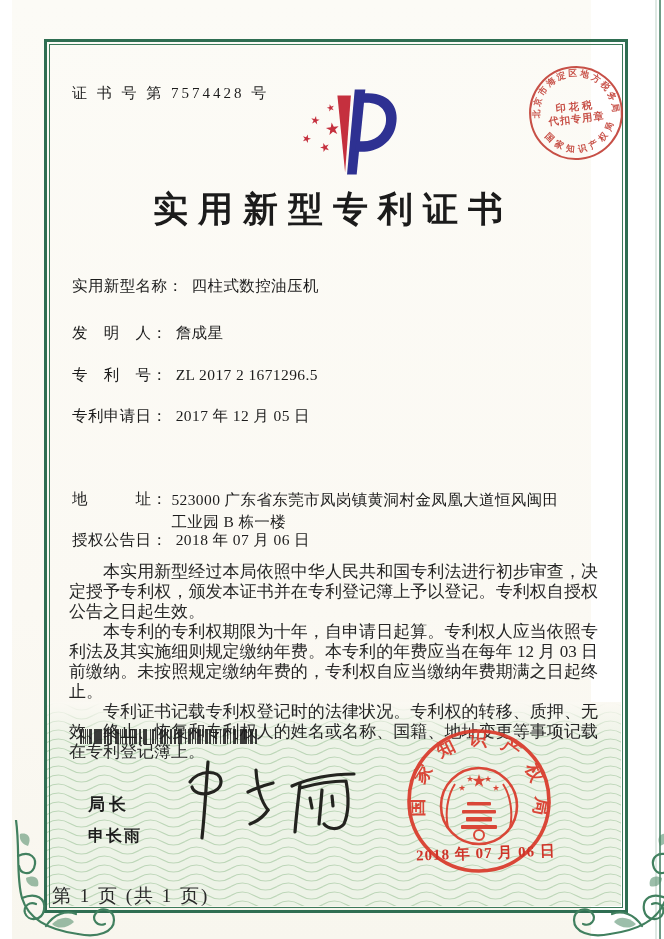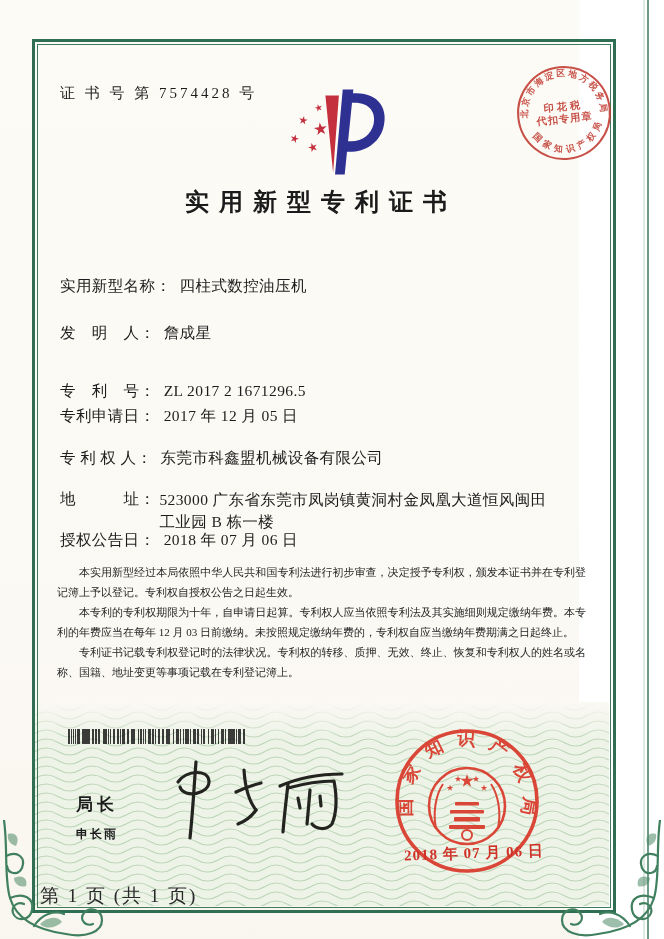--- a/index.html
+++ b/index.html
@@ -1,19 +1,19 @@
 <!DOCTYPE html>
 <html><head>
 <meta charset="utf-8">
 <style>
   html,body{margin:0;padding:0;}
   body{width:664px;height:939px;overflow:hidden;
        font-family:"Liberation Serif","DejaVu Serif",serif;}
   .page{position:relative;width:579px;height:939px;
-        background:linear-gradient(180deg,#fcfbf6 0%,#fbf9f3 65%,#f8f6ee 100%);}
+        background:linear-gradient(180deg,#fcfbf6 0%,#fbf9f3 65%,#f8f6ee 100%);margin-left:12px;}
 
   
   .frame{position:absolute;left:32px;top:39px;width:578px;height:868px;
          border:3px solid #2f6e52;z-index:3;pointer-events:none;}
   .frame::after{content:"";position:absolute;inset:2px;border:1px solid #3c7a5a;}
 
   
   .fold-line{position:absolute;left:647px;top:0;width:2px;height:939px;
              background:#6f9c86;box-shadow:-4px 0 0 rgba(111,156,134,.22);z-index:1;}
 
@@ -26,44 +26,44 @@
   .corner-orn.right{transform:scaleX(-1);}
 
   .cert-number{position:absolute;left:60px;top:84px;font-size:15px;
                letter-spacing:3px;color:#1d1d1d;z-index:5;}
 
   .logo{position:absolute;left:283px;top:84px;z-index:5;}
 
   .tax-stamp{position:absolute;left:513px;top:62px;z-index:6;transform:rotate(-6deg);opacity:.88;}
 
   .title{position:absolute;left:32px;top:186px;width:578px;text-align:center;
-         font-size:24px;font-weight:700;letter-spacing:10px;color:#1b1b1b;z-index:5;}
+         font-size:35px;font-weight:700;letter-spacing:10px;color:#1b1b1b;z-index:5;}
 
   .f-row{position:absolute;left:60px;font-size:15.5px;color:#1c1c1c;
          letter-spacing:.4px;white-space:nowrap;z-index:5;}
   .f-label{display:inline-block;}
   .f-value{display:inline-block;margin-left:4px;}
   .addr-row{display:flex;white-space:normal;width:535px;}
   .addr-lines{margin-left:4px;line-height:1.42;}
   .grant-no{position:absolute;left:368px;top:530px;font-size:15.5px;color:#1c1c1c;
             letter-spacing:.4px;white-space:nowrap;z-index:5;}
 
   .paras{position:absolute;left:57px;top:562px;width:529px;z-index:5;
-         font-size:11px;line-height:20px;color:#262626;text-align:justify;}
+         font-size:17px;line-height:20px;color:#262626;text-align:justify;}
   .paras p{margin:0;text-indent:2em;}
 
   .barcode{position:absolute;left:68px;top:729px;width:177px;height:15px;z-index:5;opacity:.85;
     background-image:
       repeating-linear-gradient(90deg,#1c1c1c 0 1.5px,transparent 1.5px 5px),
       repeating-linear-gradient(90deg,#1c1c1c 0 1px,transparent 1px 3.5px),
       repeating-linear-gradient(90deg,#1c1c1c 0 2px,transparent 2px 9px);}
 
   .director-title{position:absolute;left:76px;top:793px;font-size:17px;
                   letter-spacing:4px;color:#1c1c1c;z-index:5;font-weight:600;text-align:right;}
-  .director-name{position:absolute;left:76px;top:826px;font-size:12px;
+  .director-name{position:absolute;left:76px;top:826px;font-size:16px;
                  letter-spacing:2px;color:#1c1c1c;z-index:5;font-weight:600;}
   .signature{position:absolute;left:160px;top:752px;z-index:6;}
 
   .seal{position:absolute;left:392px;top:726px;z-index:6;opacity:.93;}
   .seal-date{position:absolute;left:399px;top:844px;width:150px;text-align:center;
              font-size:15px;color:#cf3328;letter-spacing:1px;z-index:7;
              transform:rotate(-2deg);white-space:nowrap;font-weight:600;}
 
   .footer{position:absolute;left:40px;top:883px;width:578px;
           font-size:19px;letter-spacing:2px;color:#2a2a2a;z-index:5;}
@@ -155,31 +155,27 @@
   <div class="title">实用新型专利证书</div>
 
   <div class="f-row" style="top:276px">
     <span class="f-label">实用新型名称：</span>
     <span class="f-value">四柱式数控油压机</span>
   </div>
   <div class="f-row" style="top:323px">
     <span class="f-label">发　明　人：</span>
     <span class="f-value">詹成星</span>
   </div>
-  <div class="f-row" style="top:381px">
+  <div class="f-row" style="top:365px">
     <span class="f-label">专　利　号：</span>
     <span class="f-value">ZL 2017 2 1671296.5</span>
   </div>
   <div class="f-row" style="top:406px">
     <span class="f-label">专利申请日：</span>
     <span class="f-value">2017 年 12 月 05 日</span>
-  </div>
-  <div class="f-row" style="top:448px">
-    <span class="f-label">专 利 权 人：</span>
-    <span class="f-value">东莞市科鑫盟机械设备有限公司</span>
   </div>
   <div class="f-row addr-row" style="top:489px">
     <span class="f-label">地　　　址：</span>
     <span class="addr-lines">
       <span>523000 广东省东莞市凤岗镇黄洞村金凤凰大道恒风闽田</span><br>
       <span>工业园 B 栋一楼</span>
     </span>
   </div>
   <div class="f-row" style="top:530px">
     <span class="f-label">授权公告日：</span>

